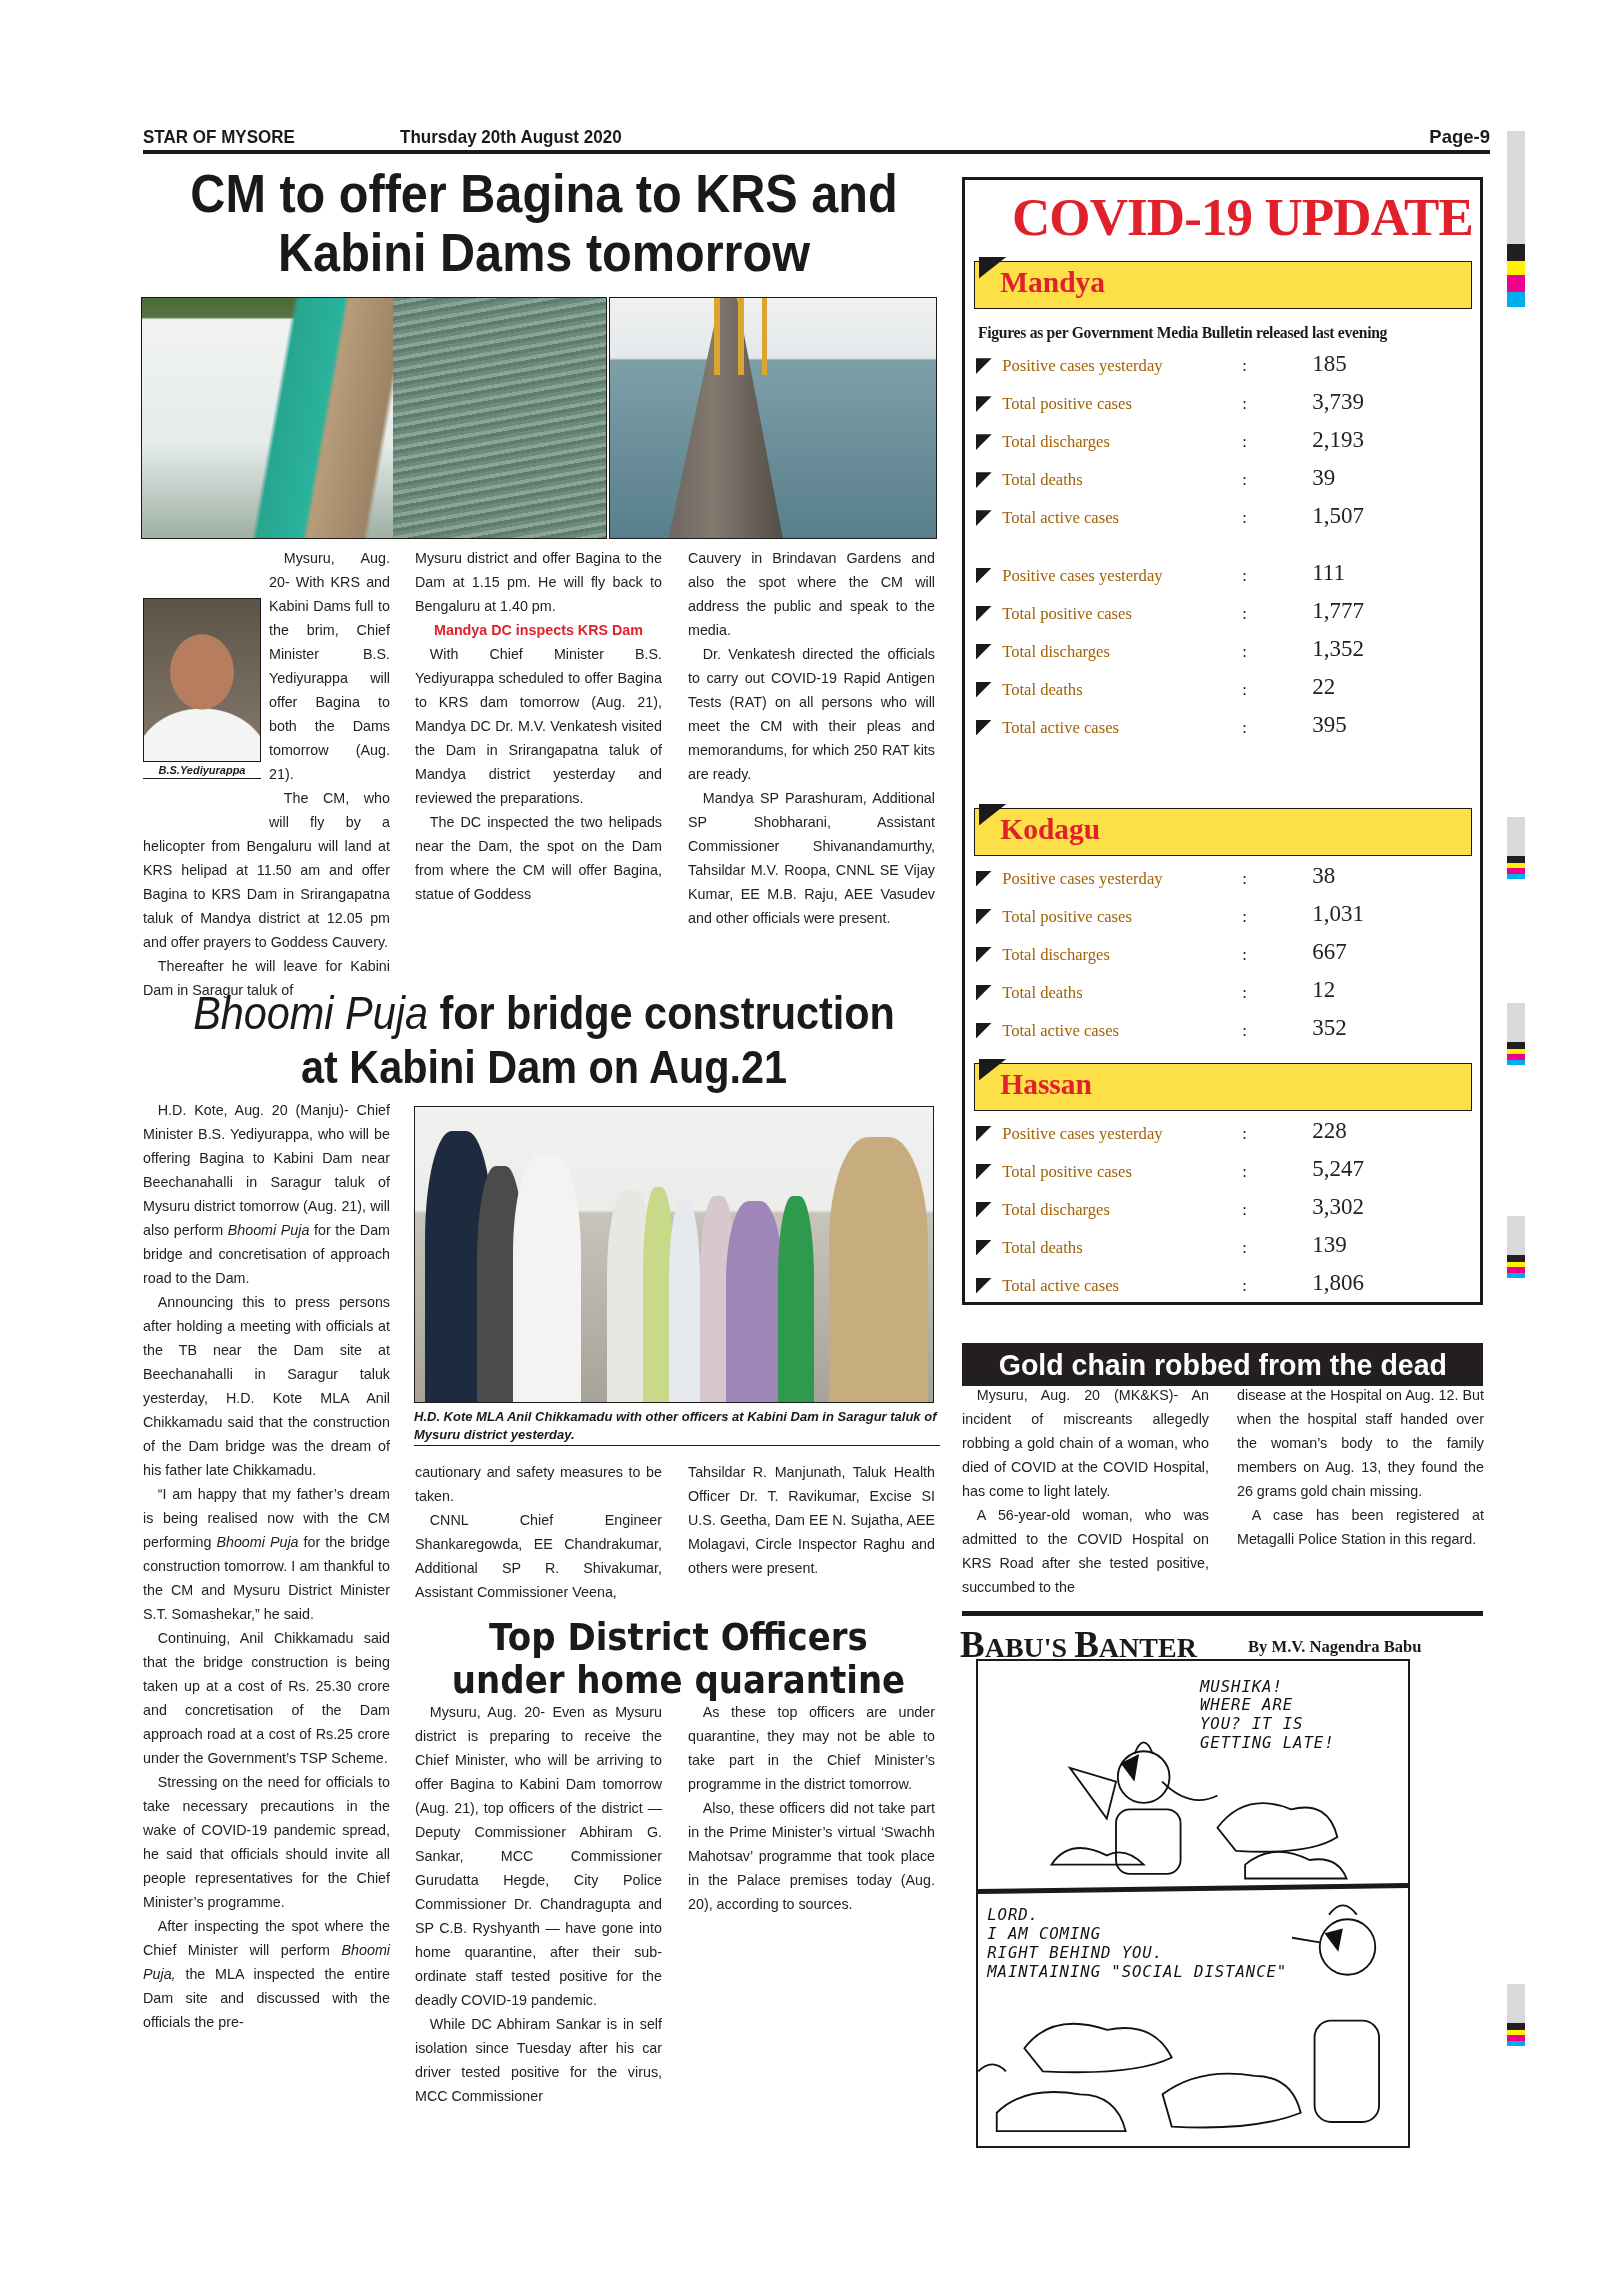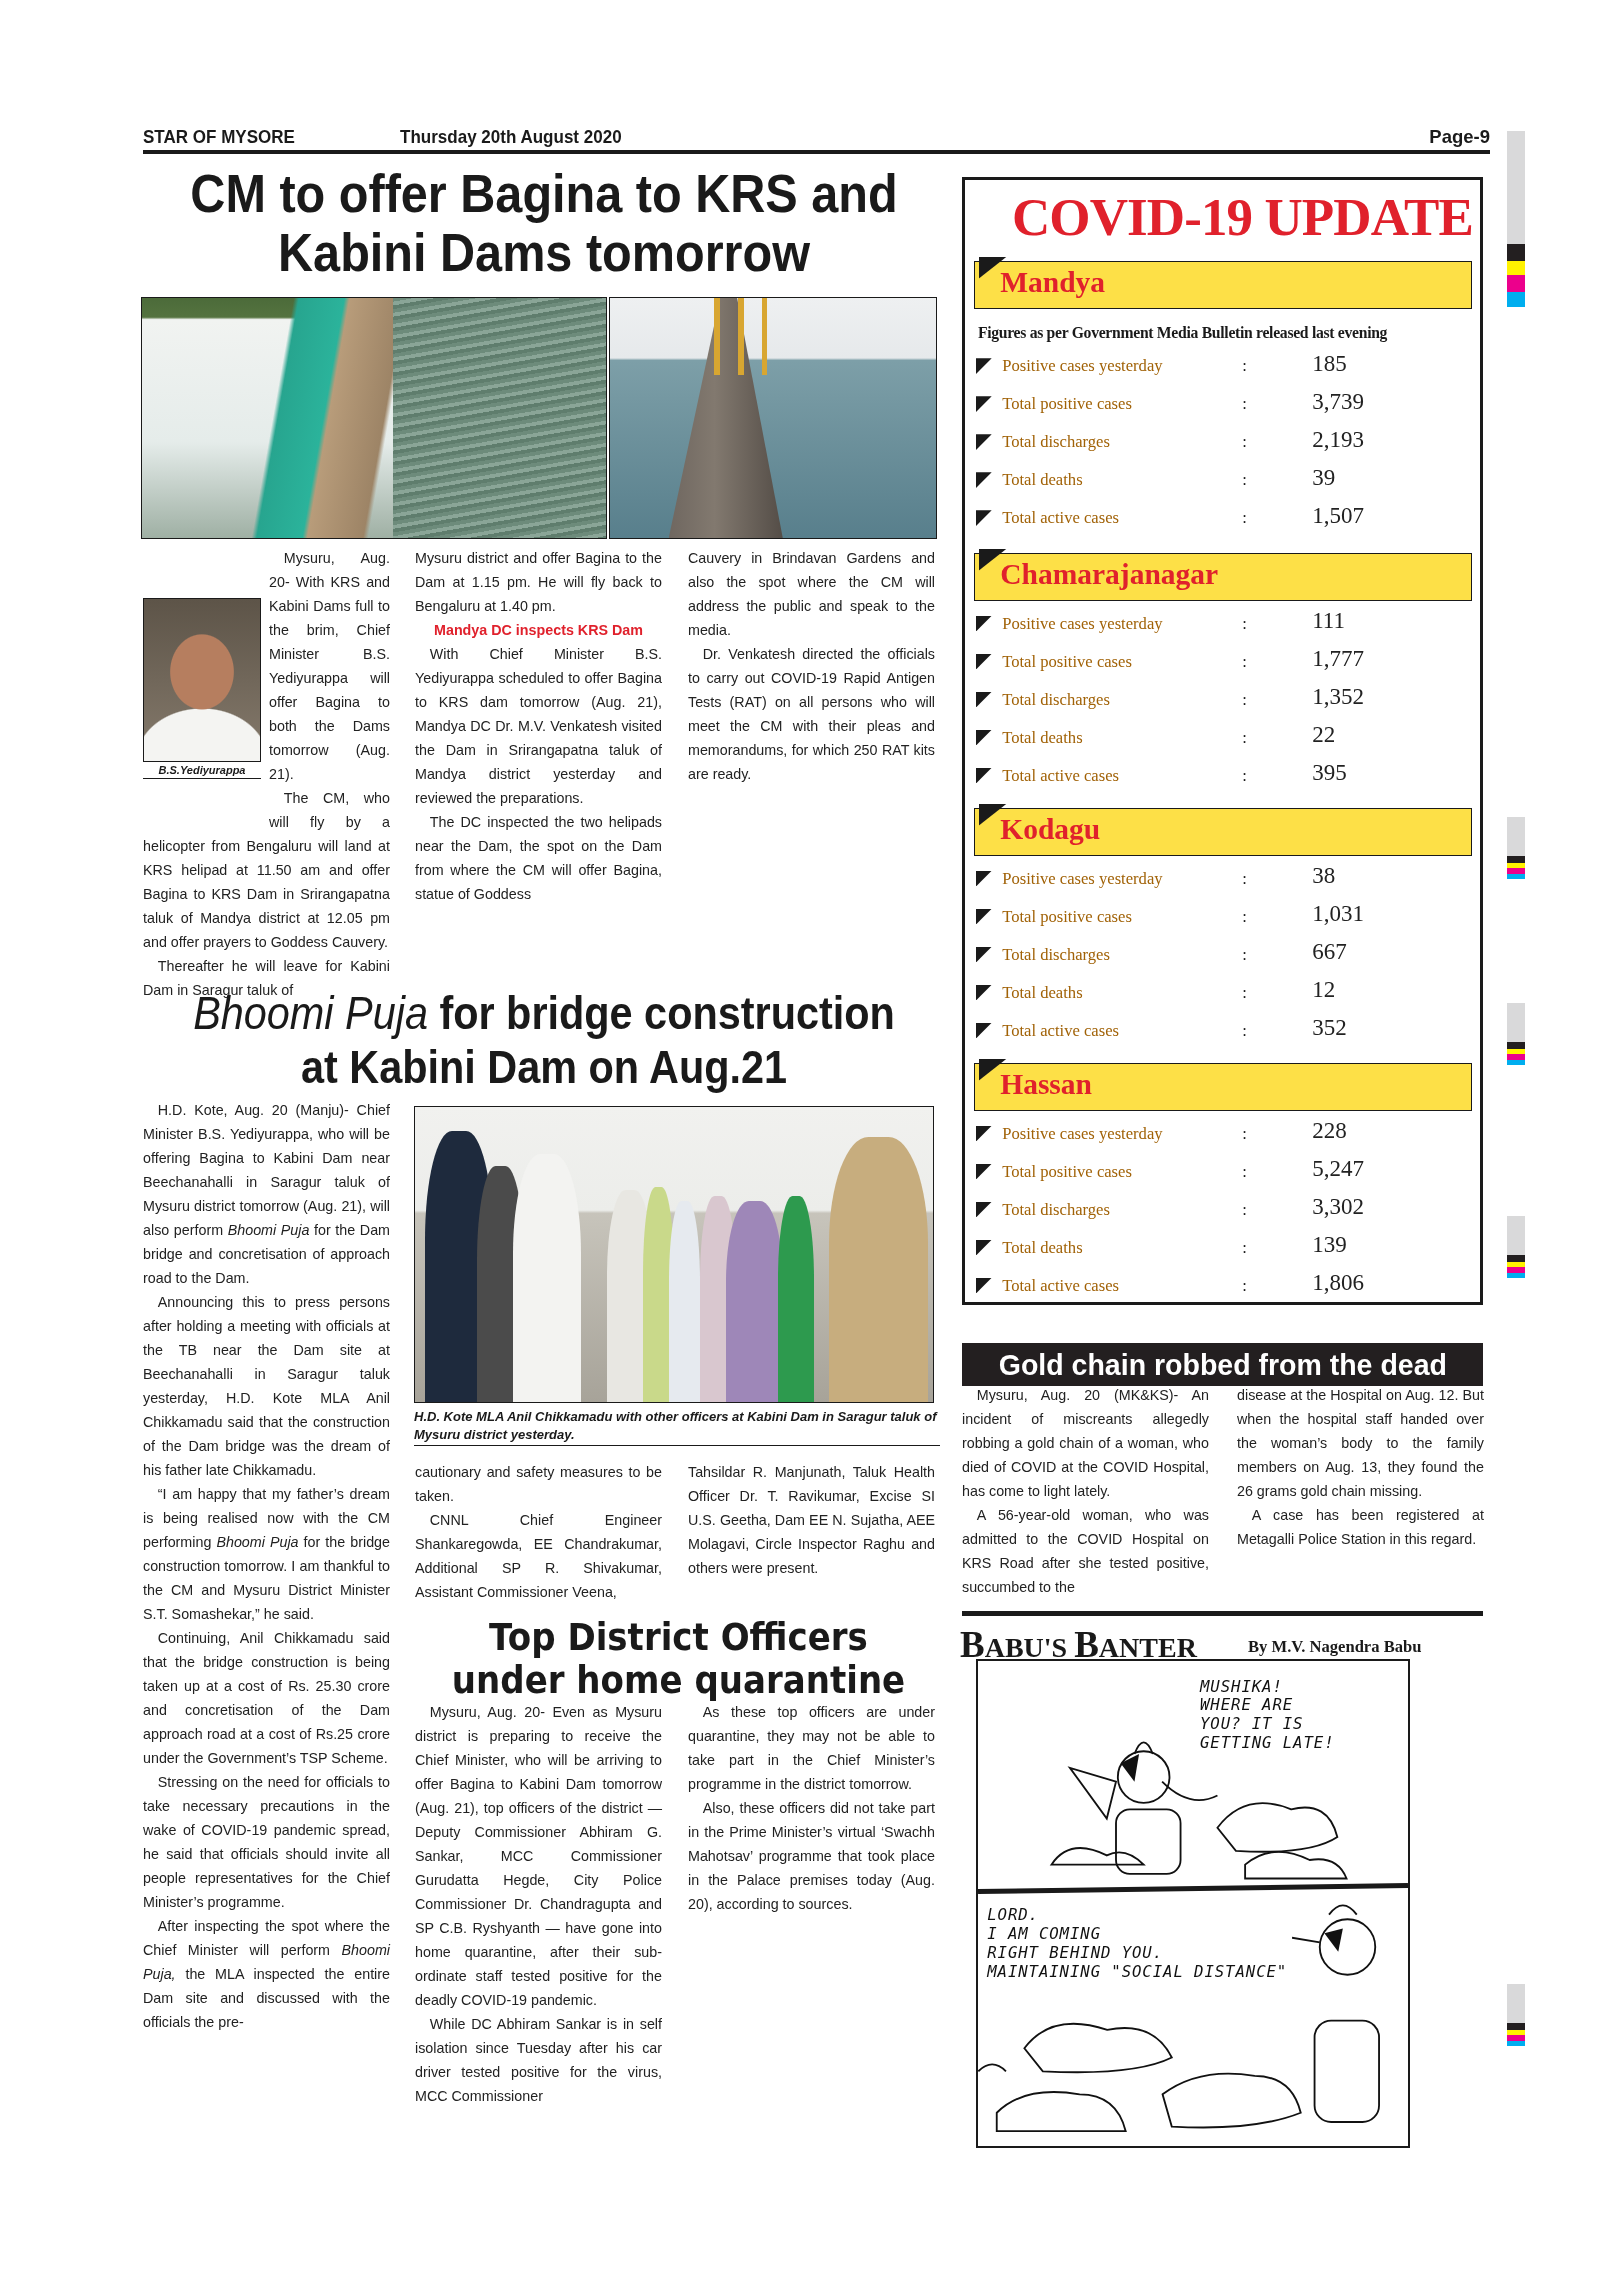--- a/index.html
+++ b/index.html
@@ -155,20 +155,21 @@
 <div class="abs col" style="left:415px; top:546px; width:247px;" data-name="article1-column-2">
   <p class="noind" data-name="paragraph">Mysuru district and offer Bagina to the Dam at 1.15 pm. He will fly back to Bengaluru at 1.40 pm.</p>
   <p class="sub" data-name="subheading-mandya-dc">Mandya DC inspects KRS Dam</p>
   <p data-name="paragraph">With Chief Minister B.S. Yediyurappa scheduled to offer Bagina to KRS dam tomorrow (Aug. 21), Mandya DC Dr. M.V. Venkatesh visited the Dam in Srirangapatna taluk of Mandya district yesterday and reviewed the preparations.</p>
   <p data-name="paragraph">The DC inspected the two helipads near the Dam, the spot on the Dam from where the CM will offer Bagina, statue of Goddess</p>
 </div>
 
 <div class="abs col" style="left:688px; top:546px; width:247px;" data-name="article1-column-3">
   <p class="noind" data-name="paragraph">Cauvery in Brindavan Gardens and also the spot where the CM will address the public and speak to the media.</p>
   <p data-name="paragraph">Dr. Venkatesh directed the officials to carry out COVID-19 Rapid Antigen Tests (RAT) on all persons who will meet the CM with their pleas and memorandums, for which 250 RAT kits are ready.</p>
+  <p data-name="paragraph">Mandya SP Parashuram, Additional SP Shobharani, Assistant Commissioner Shivanandamurthy, Tahsildar M.V. Roopa, CNNL SE Vijay Kumar, EE M.B. Raju, AEE Vasudev and other officials were present.</p>
 </div>
 
 <div class="abs headline h2" data-name="headline-bhoomi-puja">
   <i data-name="headline-italic-part">Bhoomi Puja</i><span data-name="headline-rest"> for bridge construction at Kabini Dam on Aug.21</span>
 </div>
 
 <div class="abs col" style="left:143px; top:1098px; width:247px;" data-name="article2-column-1">
   <p data-name="paragraph"><span>H.D. Kote, Aug. 20 (Manju)- Chief Minister B.S. Yediyurappa, who will be offering Bagina to Kabini Dam near Beechanahalli in Saragur taluk of Mysuru district tomorrow (Aug. 21), will also perform </span><i>Bhoomi Puja</i><span> for the Dam bridge and concretisation of approach road to the Dam.</span></p>
   <p data-name="paragraph">Announcing this to press persons after holding a meeting with officials at the TB near the Dam site at Beechanahalli in Saragur taluk yesterday, H.D. Kote MLA Anil Chikkamadu said that the construction of the Dam bridge was the dream of his father late Chikkamadu.</p>
   <p data-name="paragraph"><span>“I am happy that my father’s dream is being realised now with the CM performing </span><i>Bhoomi Puja</i><span> for the bridge construction tomorrow. I am thankful to the CM and Mysuru District Minister S.T. Somashekar,” he said.</span></p>
@@ -245,24 +246,20 @@
       </div>
     <div class="stat" data-name="stat-row">
         <span class="tri" data-name="bullet-triangle-icon"></span>
         <span class="lbl">Total active cases</span>
         <span class="colon">:</span>
         <span class="val">1,507</span>
       </div>
   </div>
 
   <div class="district" style="top:373px;" data-name="district-chamarajanagar">
-    <div class="d-head" data-name="district-header">
-      <div class="flag" data-name="corner-flag-icon"></div>
-      <span class="dname" data-name="district-name">Chamarajanagar</span>
-    </div>
     <div style="height:3.7px"></div>
     <div class="stat" data-name="stat-row">
         <span class="tri" data-name="bullet-triangle-icon"></span>
         <span class="lbl">Positive cases yesterday</span>
         <span class="colon">:</span>
         <span class="val">111</span>
       </div>
     <div class="stat" data-name="stat-row">
         <span class="tri" data-name="bullet-triangle-icon"></span>
         <span class="lbl">Total positive cases</span>

